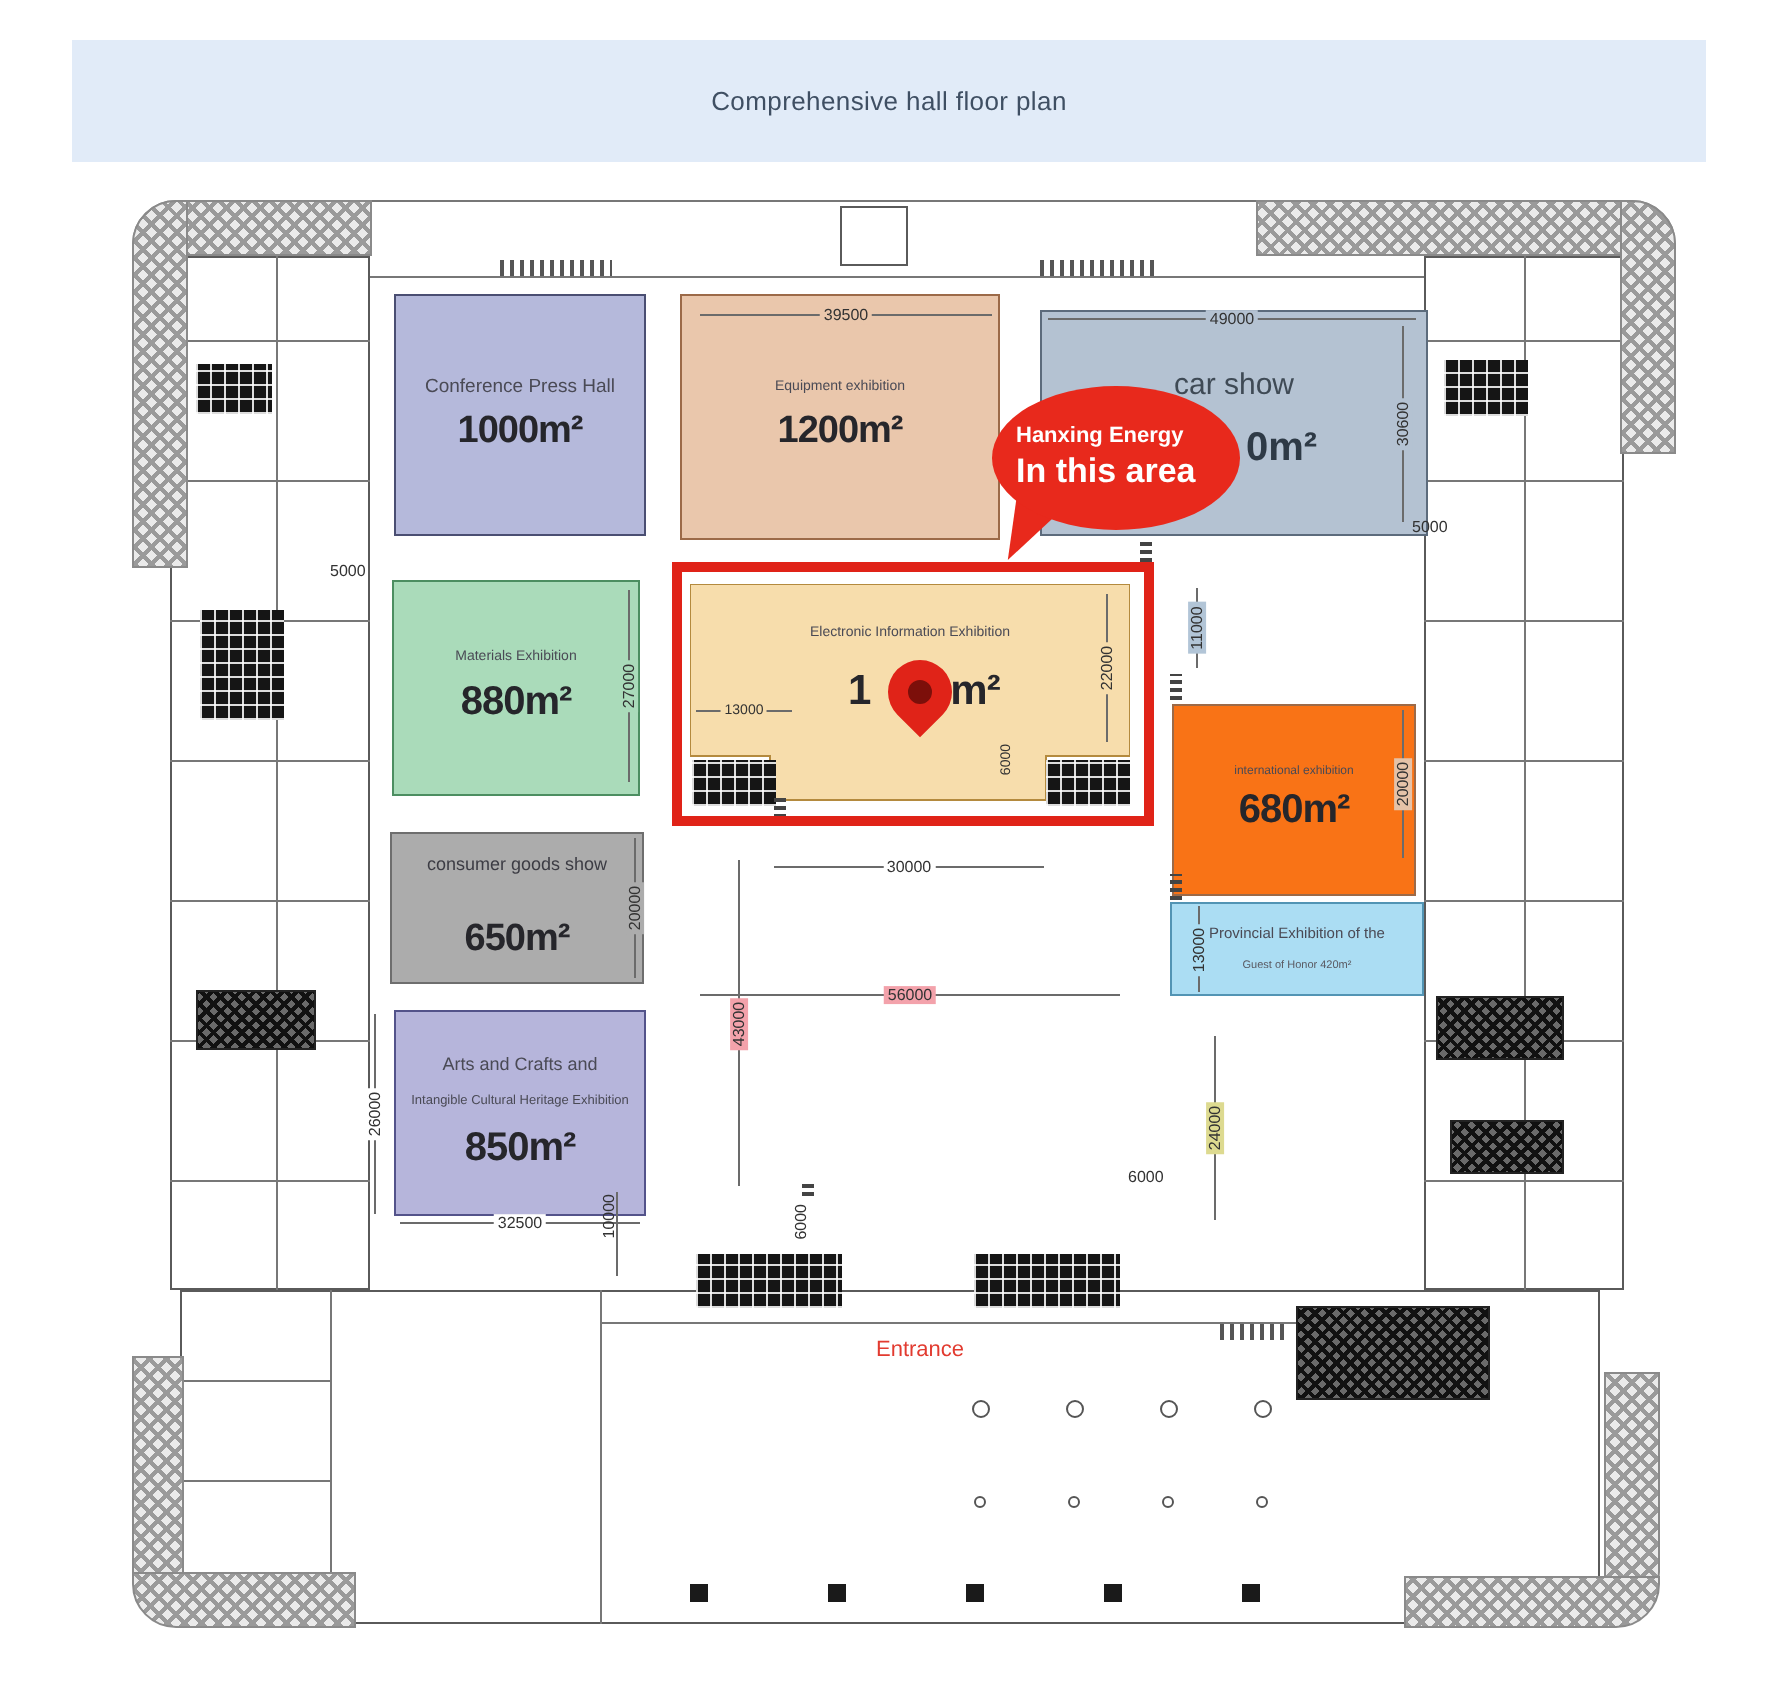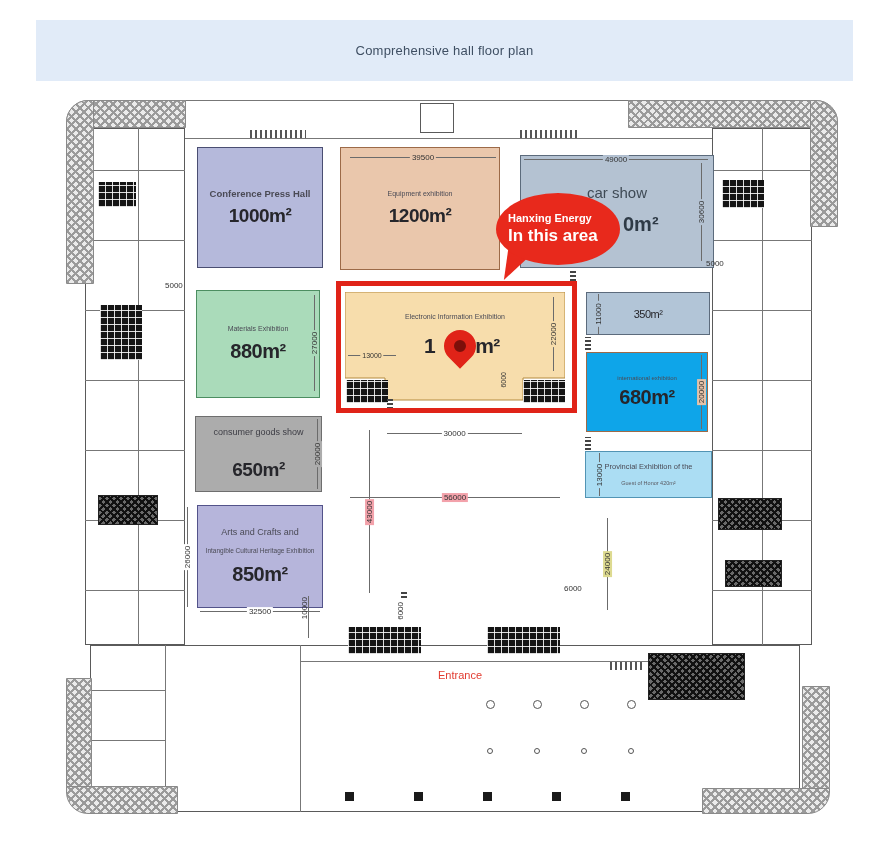--- a/index.html
+++ b/index.html
@@ -145,21 +145,21 @@
   <div class="post" style="left:621px;top:792px;width:9px;height:9px;"></div>
   <div class="entrance">Entrance</div>
 
   <div class="coil" style="left:570px;top:271px;height:14px;"></div>
   <div class="coil" style="left:585px;top:337px;height:13px;"></div>
   <div class="coil" style="left:585px;top:437px;height:13px;"></div>
   <div class="coil" style="left:387px;top:397px;height:16px;"></div>
   <div class="coil" style="left:401px;top:590px;height:8px;"></div>
 
   <div class="zone" style="left:197px;top:147px;width:126px;height:121px;background:#b5b9db;border-color:#4a4e72;">
-    <div class="zname" style="font-size:9.5px;font-weight:bold;">Conference Press Hall</div>
+    <div class="zname" style="font-size:9.5px;">Conference Press Hall</div>
     <div class="zarea">1000m²</div>
   </div>
 
   <div class="zone" style="left:340px;top:147px;width:160px;height:123px;background:#eac7ac;border-color:#9c6a48;">
     <div class="zname" style="font-size:7px;">Equipment exhibition</div>
     <div class="zarea">1200m²</div>
   </div>
   <div class="dimline-h" style="left:350px;top:157px;width:146px;">
     <span class="dimlabel bg-eq">39500</span>
   </div>
@@ -201,28 +201,25 @@
   </div>
   <div class="dimline-h" style="left:387px;top:397px;width:135px;margin-top:36px;">
     <span class="dimlabel bg-w">30000</span>
   </div>
   <div class="dimfree v" style="left:500px;top:372px;font-size:7px;">6000</div>
   <div class="highlight"></div>
   <div class="pin">
       <div class="pin-hole"></div>
     </div>
 
-  <div class="zone" style="left:586px;top:292px;width:124px;height:43px;background:#b2c5d7;border-color:#5c6b7c;">
-    <div class="zarea" style="font-size:11px;margin-top:0;font-weight:500;">350m²</div>
-  </div>
   <div class="dimline-v" style="left:598px;top:294px;height:40px;">
     <span class="dimlabel-v bg-350">11000</span>
   </div>
 
-  <div class="zone" style="left:586px;top:352px;width:122px;height:80px;background:#0ea5e9;border-color:#9c6a48;">
+  <div class="zone" style="left:586px;top:352px;width:122px;height:96px;background:#f97316;border-color:#9c6a48;">
     <div class="zname" style="font-size:6px;">international exhibition</div>
     <div class="zarea" style="font-size:20px;margin-top:4px;">680m²</div>
   </div>
   <div class="dimline-v" style="left:701px;top:355px;height:74px;">
     <span class="dimlabel-v bg-int">20000</span>
   </div>
 
   <div class="zone" style="left:195px;top:416px;width:127px;height:76px;background:#acacac;border-color:#6e6e6e;">
     <div class="zname" style="font-size:9px;color:#3c3c44;">consumer goods show</div>
     <div class="zarea" style="font-size:19px;margin-top:20px;">650m²</div>

